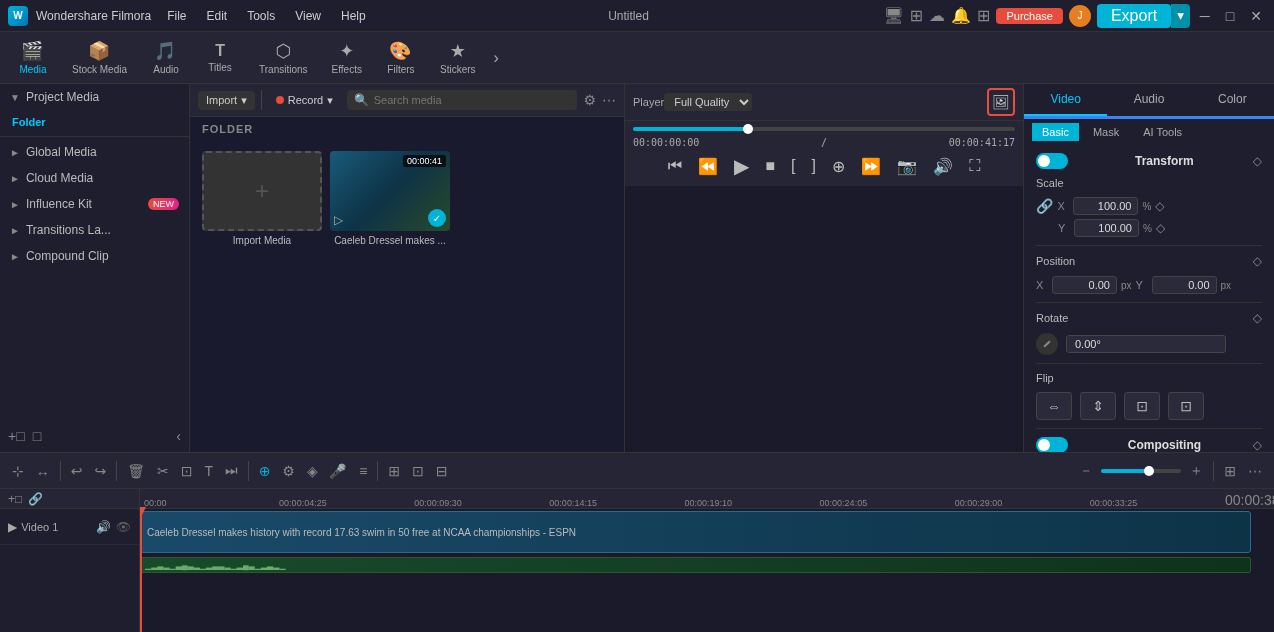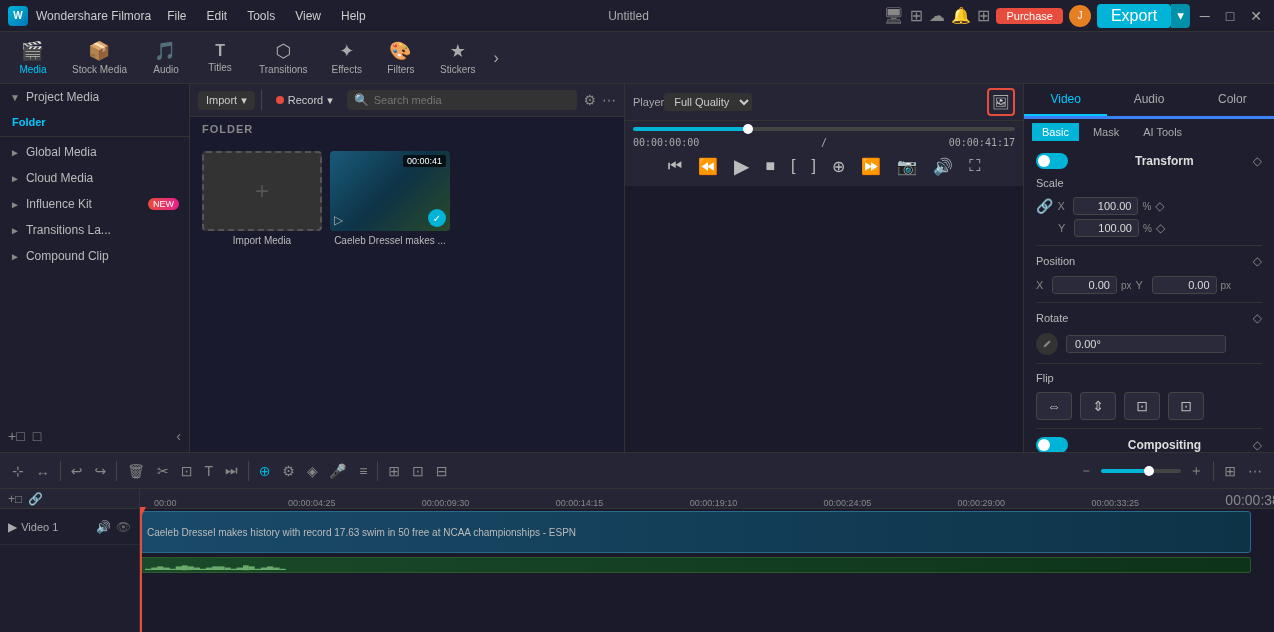--- a/index.html
+++ b/index.html
@@ -472,21 +472,21 @@
           <div class="tl-label-icons">
             <span class="tl-label-icon">🔊</span>
             <span class="tl-label-icon">👁</span>
           </div>
         </div>
       </div>
 
       <div class="tl-track">
 
         <div class="tl-ruler" style="display:flex;align-items:center;padding:0 4px;gap:0;">
-          <div style="display:flex;width:100%;position:relative;height:100%;align-items:flex-end;margin-left:10px;">
+          <div style="display:flex;width:100%;position:relative;height:100%;align-items:flex-end;">
             <span style="font-size:9px;color:#888;position:absolute;left:0;">00:00</span>
             <span style="font-size:9px;color:#888;position:absolute;left:12%;">00:00:04:25</span>
             <span style="font-size:9px;color:#888;position:absolute;left:24%;">00:00:09:30</span>
             <span style="font-size:9px;color:#888;position:absolute;left:36%;">00:00:14:15</span>
             <span style="font-size:9px;color:#888;position:absolute;left:48%;">00:00:19:10</span>
             <span style="font-size:9px;color:#888;position:absolute;left:60%;">00:00:24:05</span>
             <span style="font-size:9px;color:#888;position:absolute;left:72%;">00:00:29:00</span>
             <span style="font-size:9px;color:#888;position:absolute;left:84%;">00:00:33:25</span>
             <span style="font-size:14px;color:#888;position:absolute;left:96%;">00:00:38:21</span>
           </div>

